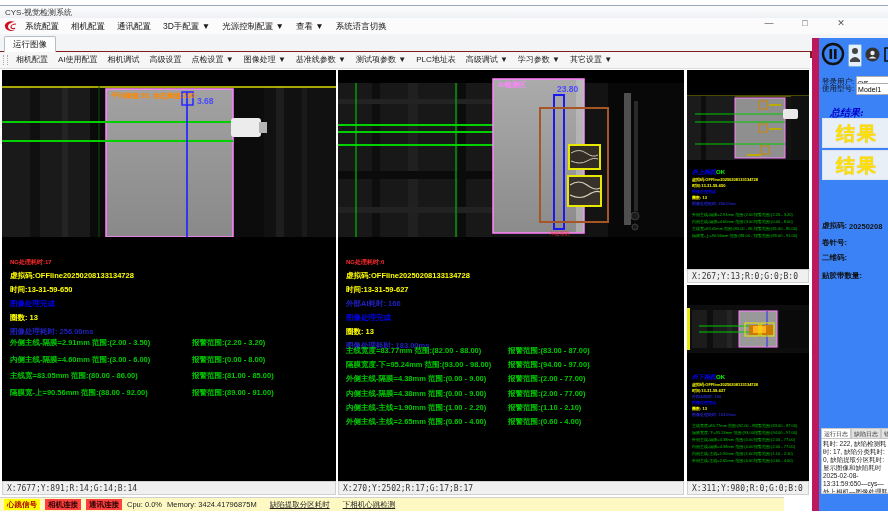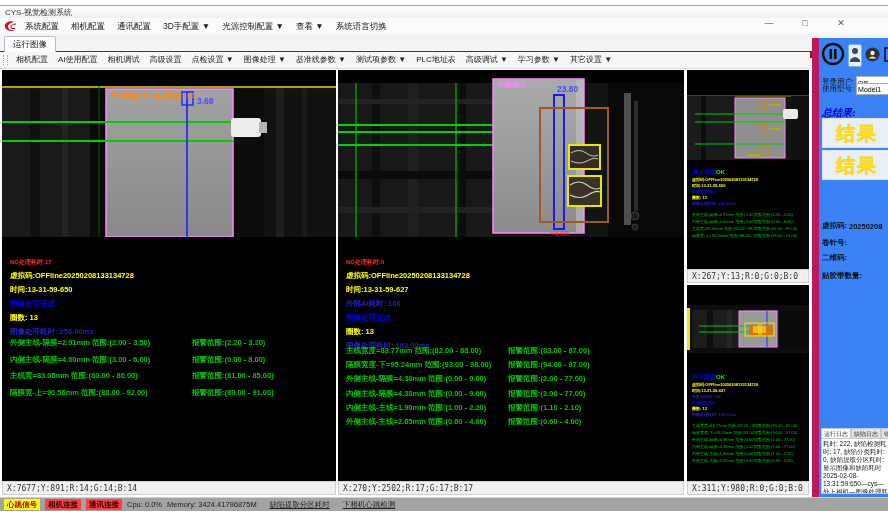--- a/index.html
+++ b/index.html
@@ -66,35 +66,35 @@
   .mini-row .mt{width:62px;overflow:hidden;}
 
   
   .rpanel{left:812px;top:38px;width:76px;height:473px;background:#3b82f6;border-left:7px solid #be185d;}
   .pbtns{position:absolute;top:4px;left:2px;display:flex;align-items:center;gap:3px;}
   .pbtn{border:none;background:transparent;padding:0;cursor:pointer;}
   .pbtn.sel{background:#e4f0fb;border:1px solid #7ab0e0;border-radius:2px;}
   .prow{position:absolute;left:3px;display:flex;align-items:center;}
   .plabel{font-size:7.5px;color:#111;white-space:nowrap;}
   .pinput{width:34px;height:10px;background:#fff;border:1px solid #abadb3;font-size:7px;padding:0 1px;margin-left:2px;}
-  .ptotal{font:bold italic 10px "DejaVu Serif",serif;color:#0000cc;}
+  .ptotal{font:bold italic 10px "DejaVu Serif",serif;color:#0000cc;margin-left:8px;}
   .result-block{position:absolute;left:3px;width:68px;height:28px;background:#e9eff7;border:1px solid #dde4ee;
                 color:#ffe000;font:bold 19px "DejaVu Serif",serif;text-align:center;line-height:28px;
                 text-shadow:0 0 1px #c8b040;letter-spacing:2px;}
   .pinfo{font-size:7.5px;color:#111;font-weight:bold;white-space:nowrap;margin-top:35px;}
   .logtabs{position:absolute;left:2px;top:390px;display:flex;}
   .logtab{font-size:6px;color:#333;background:#e2e2e2;border:1px solid #c8c8c8;padding:1px 2px;white-space:nowrap;}
   .logtab.sel{background:#fff;border-bottom:1px solid #fff;}
   .logbox{position:absolute;left:2px;top:400px;width:70px;height:56px;background:#fff;border:1px solid #c8c8c8;
           font-size:6.5px;line-height:8px;color:#222;padding:1px;box-sizing:border-box;overflow:hidden;}
   .logscroll{position:absolute;right:3px;top:402px;width:3px;height:52px;background:#e8e8e8;}
   .logscroll i{display:block;width:3px;height:14px;background:#b8b8b8;}
 
   
-  .statusbar{left:0;top:497px;width:888px;height:14px;background:#a3a3a3;border-top:1px solid #d0d0d0;
+  .statusbar{left:0;top:497px;width:784px;height:14px;background:#fef9c3;border-top:1px solid #d0d0d0;
              display:flex;align-items:center;gap:5px;padding-left:4px;box-sizing:border-box;}
   .badge{font-size:7.5px;font-weight:bold;padding:0 3px;line-height:11px;}
   .badge.yellow{background:#ffff00;color:#b00000;}
   .badge.red{background:#ff4040;color:#2a0000;}
   .sbtext{font-size:7.5px;color:#222;}
   .sblink{font-size:7.5px;color:#222;text-decoration:underline;margin-left:8px;cursor:pointer;}
   .belowbar{left:0;top:511px;width:888px;height:11px;background:#ffffff;}
 </style>
 </head>
 <body>

